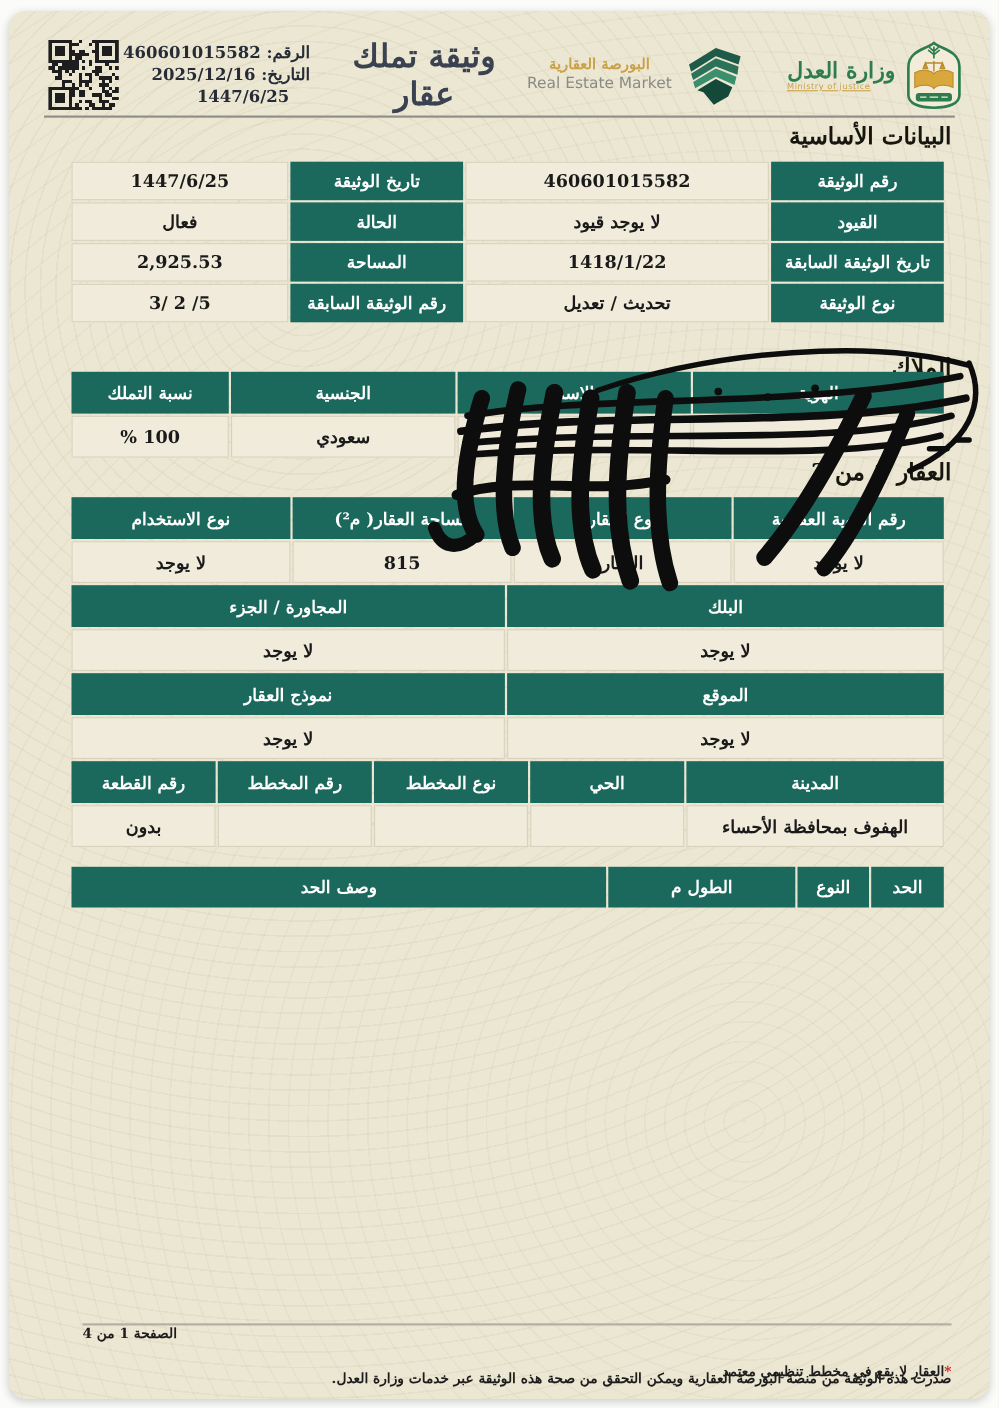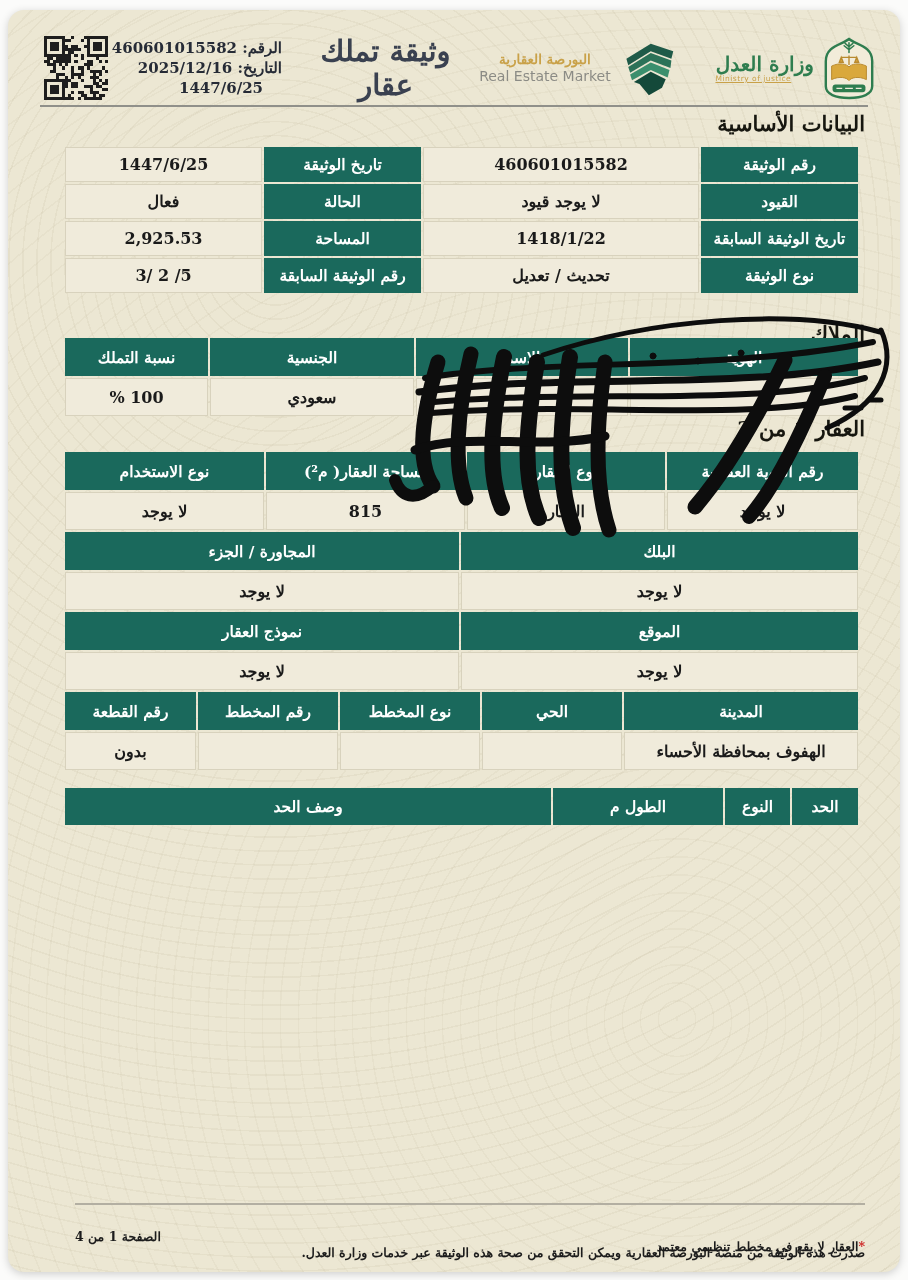--- a/index.html
+++ b/index.html
@@ -53,21 +53,21 @@
   .cols-city{grid-template-columns:234px 140px 140px 140px 131px;}
   #prop-stack{top:442px;}
   #bounds-table{top:778px;grid-template-columns:66px 65px 170px 486px;grid-auto-rows:37px;}
   
   .scribble{position:absolute;left:345px;top:290px;width:550px;height:250px;z-index:5;pointer-events:none;}
   
   .f-line{position:absolute;top:1193px;left:67px;right:35px;border-top:2px solid #b3afa2;}
   .f-note1{position:absolute;top:1199px;right:35px;font-size:12.5px;font-weight:700;color:#1c1c1c;margin-top:30px;}
   .f-star{color:#cc2222;}
   .f-note2{position:absolute;top:1219px;right:35px;font-size:12.5px;font-weight:700;color:#1c1c1c;margin-top:16px;}
-  .f-page{position:absolute;top:1219px;left:67px;font-size:12.5px;font-weight:700;color:#1c1c1c;}
+  .f-page{position:absolute;top:1194px;left:67px;font-size:12.5px;font-weight:700;color:#1c1c1c;}
 </style>
 </head>
 <body>
 
 <div class="doc">
 
   <div class="header">
 
     <div class="logos">
       <div class="moj">

